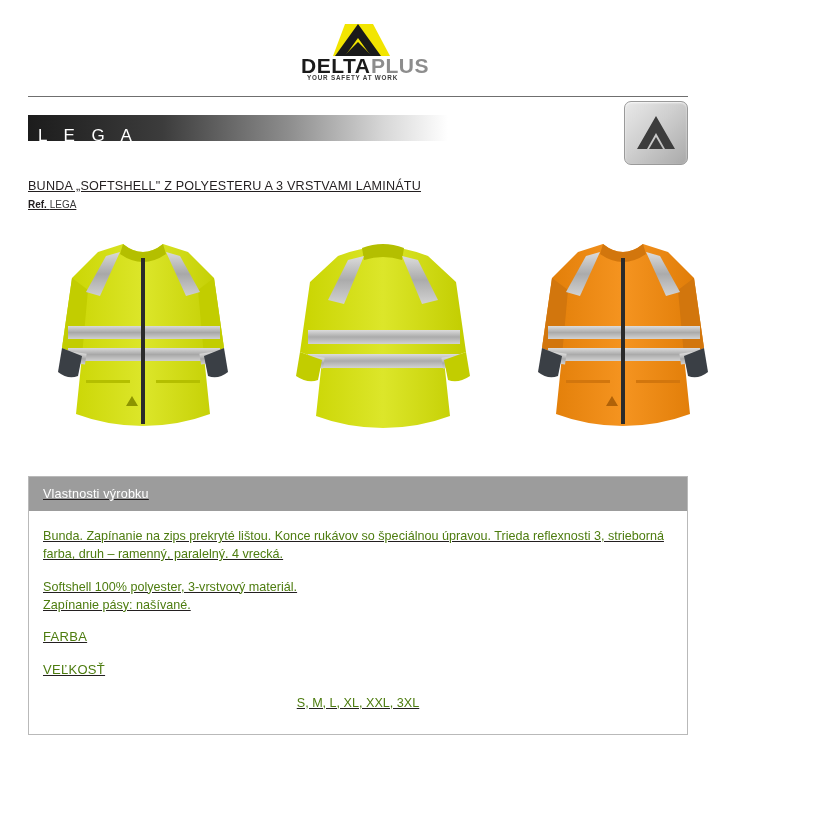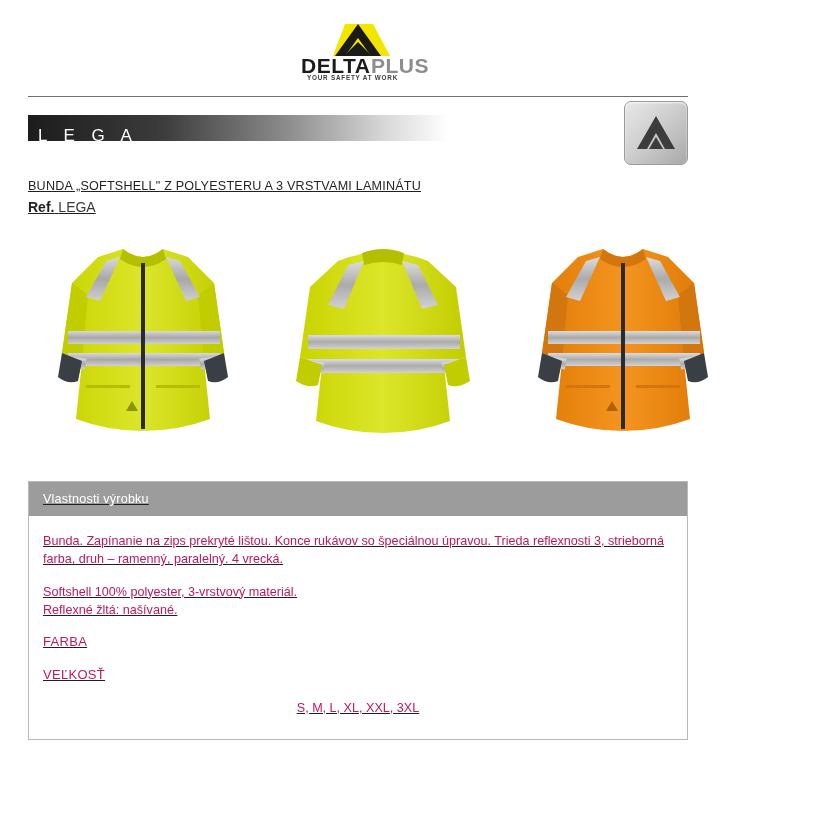--- a/index.html
+++ b/index.html
@@ -94,21 +94,21 @@
 
   
   .prod-desc {
     margin: 26px 28px 0 28px;
     font-size: 12.6px;
     color: #231f20;
     letter-spacing: 0.2px;
   }
   .prod-ref {
     margin: 6px 28px 0 28px;
-    font-size: 14px;
+    font-size: 10px;
     color: #231f20;
   }
   .prod-ref b { font-weight: bold; }
   .prod-ref span.refval { color: #3a3a3a; }
 
   
   .images {
     margin: 16px 28px 0 28px;
     display: flex;
     justify-content: space-between;
@@ -133,21 +133,21 @@
     background: #9c9c9c;
     color: #ffffff;
     font-size: 12.6px;
     padding: 10px 14px;
     letter-spacing: 0.2px;
   }
   .panel-body {
     padding: 16px 14px 22px 14px;
     font-size: 12.6px;
     line-height: 1.45;
-    color: #be185d;
+    color: #4d7c0f;
   }
   .panel-body p { margin: 0 0 14px 0; }
   .panel-body p:last-child { margin-bottom: 0; text-align: center; }
   .sect-title {
     font-weight: normal;
     font-size: 13px;
     margin: 0 0 1px 0;
     letter-spacing: 0.3px;
   }
   .sect-val { margin: 0 0 12px 0; }
@@ -301,21 +301,21 @@
     </div>
 
   </div>
 
   <div class="panel">
     <div class="panel-head">Vlastnosti výrobku</div>
     <div class="panel-body">
       <p>Bunda. Zapínanie na zips prekryté lištou. Konce rukávov so špeciálnou úpravou. Trieda reflexnosti 3, strieborná farba, druh – ramenný, paralelný. 4 vrecká.</p>
       <p>
         <span>Softshell 100% polyester, 3-vrstvový materiál.</span><br>
-        <span>Reflexné žltá: našívané.</span>
+        <span>Zapínanie pásy: našívané.</span>
       </p>
       <p class="sect-title">FARBA</p>
       <p class="sect-title">VEĽKOSŤ</p>
       <p class="sect-val last">S, M, L, XL, XXL, 3XL</p>
     </div>
   </div>
 
 </div>
 
 </body></html>

